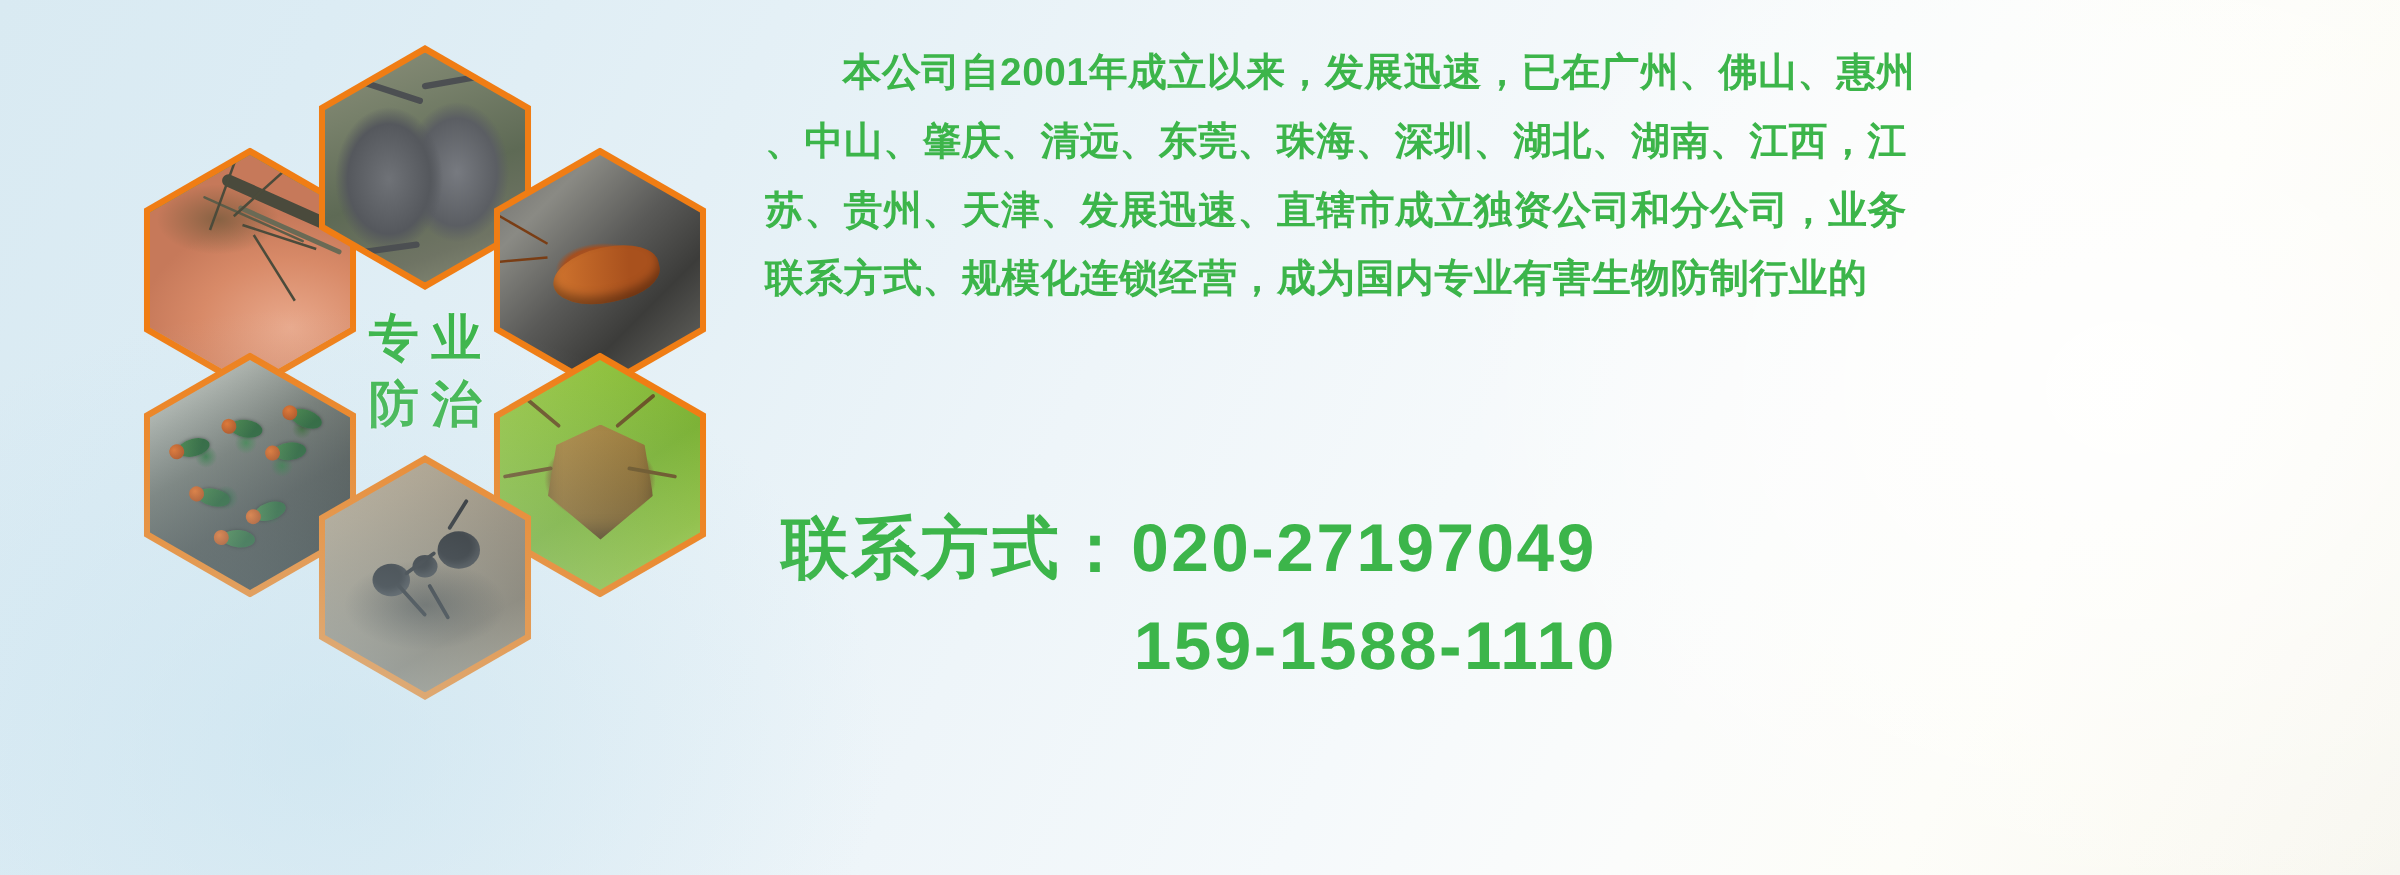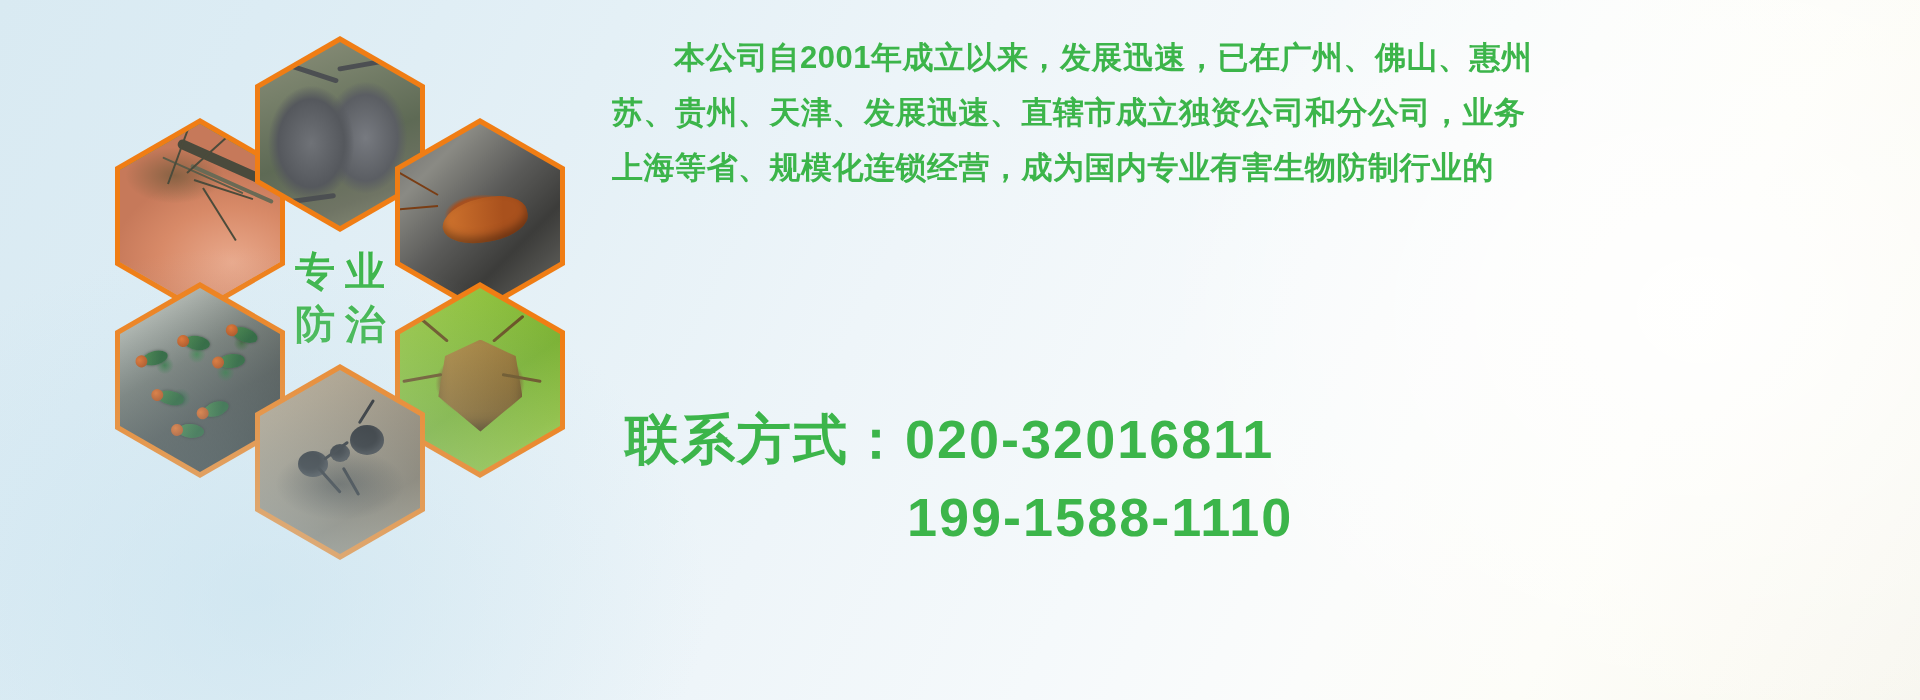--- a/index.html
+++ b/index.html
@@ -248,23 +248,24 @@
           <span>专业</span>
           <span>防治</span>
         </div>
       </div>
     </div>
   </div>
 
   <div class="content">
     <div class="para">
       <div class="l1">本公司自2001年成立以来，发展迅速，已在广州、佛山、惠州</div>
+      <div>、中山、肇庆、清远、东莞、珠海、深圳、湖北、湖南、江西，江</div>
       <div>苏、贵州、天津、发展迅速、直辖市成立独资公司和分公司，业务</div>
-      <div>上海等省、规模化连锁经营，成为国内专业有害生物防制行业的</div>
+      <div>联系方式、规模化连锁经营，成为国内专业有害生物防制行业的</div>
     </div>
   </div>
 
   <div class="contact">
-    <div class="line"><span>联系方式：</span><span>020-32016811</span></div>
-    <div class="line line2">199-1588-1110</div>
+    <div class="line"><span>联系方式：</span><span>020-27197049</span></div>
+    <div class="line line2">159-1588-1110</div>
   </div>
 
 </div>
 
 </body></html>

